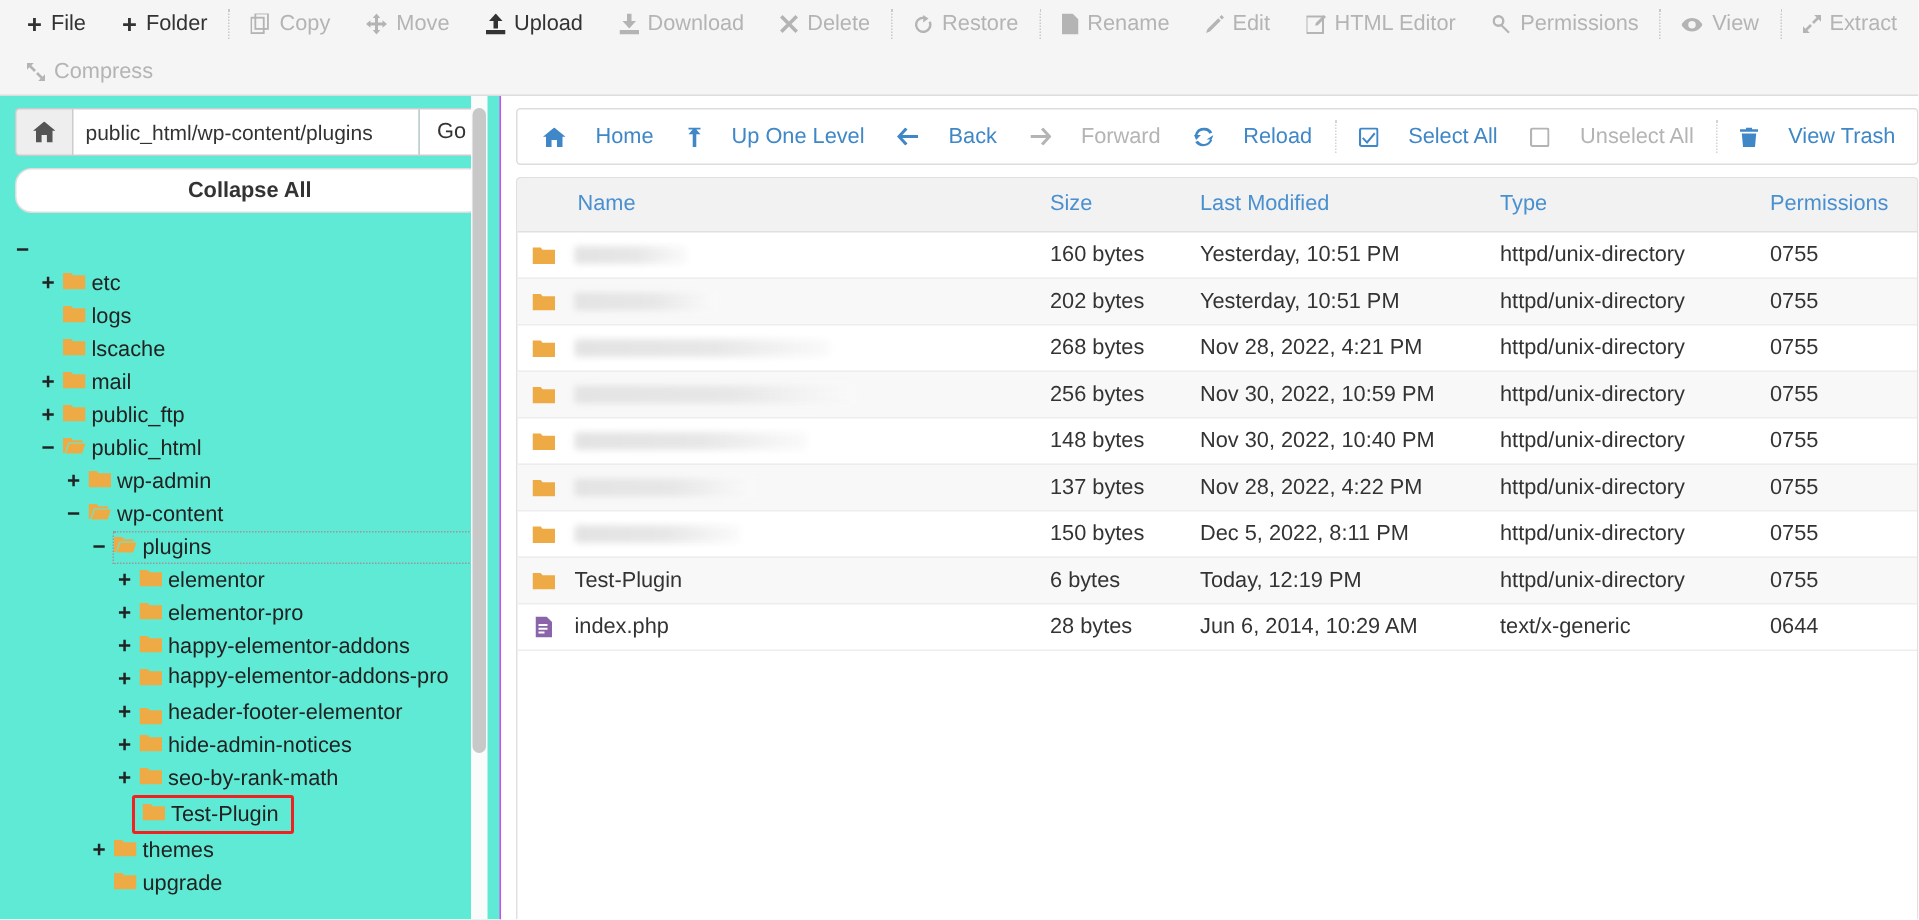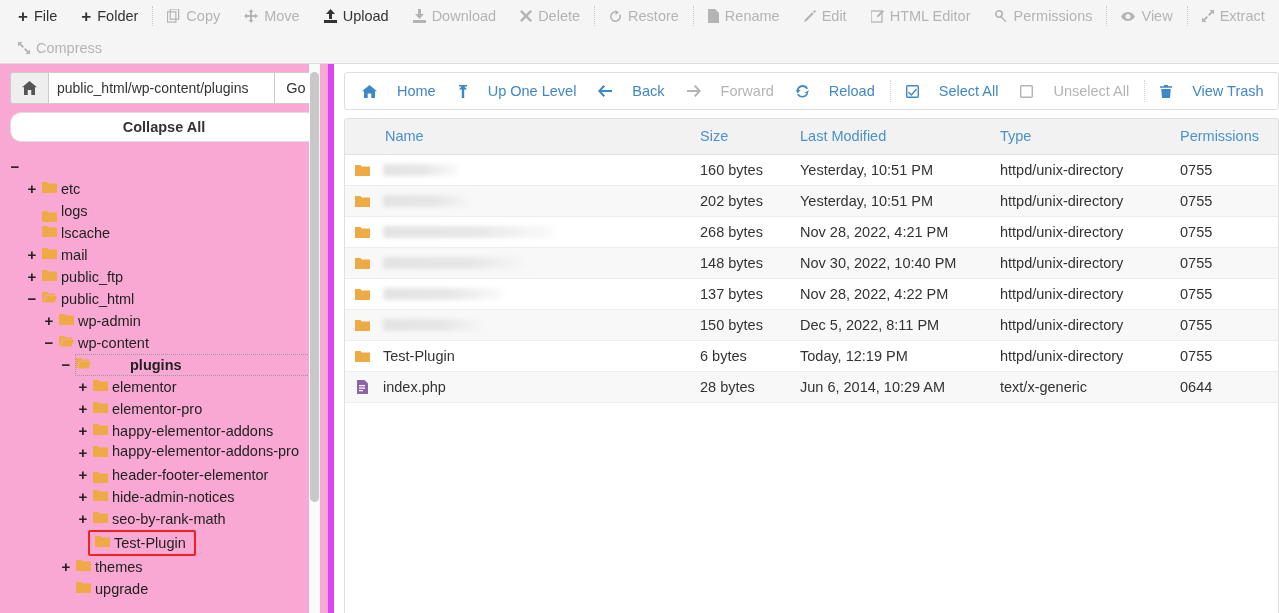--- a/index.html
+++ b/index.html
@@ -58,23 +58,23 @@
   .workspace {
     display: flex;
     height: 549px;
     background: #fff;
   }
 
   
   .sidebar {
     width: 334px;
     flex: 0 0 334px;
-    background: #f9a8d4;
+    background: #5eead4;
     position: relative;
-    border-right: 6px solid #d946ef;
+    border-right: 1px solid #d946ef;
     overflow: hidden;
   }
   .path-bar {
     display: flex;
     align-items: stretch;
     padding: 8px 10px 0 10px;
     height: 40px;
   }
   .path-home {
     width: 38px;
@@ -151,22 +151,21 @@
   .tnode .fold {
     flex: 0 0 20px;
     width: 20px;
     display: flex;
     align-items: center;
     justify-content: center;
     padding-top: 3px;
   }
   .tnode .lbl { padding-left: 2px; }
   .tnode.sel-dotted .lbl {
-    font-weight: bold;
-    margin-left: 35px;
+    font-weight: normal;
   }
   .sel-box {
     position: absolute;
     border: 1px dotted #999;
     left: 0; right: 0; top: 0; bottom: 0;
   }
 
   .wrapnode .lbl { white-space: normal; max-width: 190px; line-height: 19px; }
 
   .redbox {
@@ -433,21 +432,21 @@
             <span class="fold">
               <svg width="15" height="12" viewBox="0 0 15 12" fill="#eeab45">
                 <path d="M0 1h5.5l1.2 1.5H15V12H0z"></path>
               </svg>
             </span>
             <span class="lbl">etc</span>
           </span>
         </div>
         <div class="tnode" style="padding-left: 17px;">
           <span class="toggle"></span>
-          <span style="display: inline-flex; align-items: flex-end;">
+          <span style="display: inline-flex; align-items: flex-start;">
             <span class="fold">
               <svg width="15" height="12" viewBox="0 0 15 12" fill="#eeab45">
                 <path d="M0 1h5.5l1.2 1.5H15V12H0z"></path>
               </svg>
             </span>
             <span class="lbl">logs</span>
           </span>
         </div>
         <div class="tnode" style="padding-left: 17px;">
           <span class="toggle"></span>
@@ -776,20 +775,36 @@
                   <span style="display: flex; width: 18px; justify-content: center;">
                     <svg width="15" height="12" viewBox="0 0 15 12" fill="#eeab45">
                       <path d="M0 1h5.5l1.2 1.5H15V12H0z"></path>
                     </svg>
                   </span>
                   <span class="blurname" style="width: 170px;"></span>
                 </div>
               </td>
               <td class="c-size">268 bytes</td>
               <td class="c-mod">Nov 28, 2022, 4:21 PM</td>
+              <td class="c-type">httpd/unix-directory</td>
+              <td class="c-perm">0755</td>
+            </tr>
+            <tr>
+              <td class="c-name">
+                <div class="namecell">
+                  <span style="display: flex; width: 18px; justify-content: center;">
+                    <svg width="15" height="12" viewBox="0 0 15 12" fill="#eeab45">
+                      <path d="M0 1h5.5l1.2 1.5H15V12H0z"></path>
+                    </svg>
+                  </span>
+                  <span class="blurname" style="width: 188px;"></span>
+                </div>
+              </td>
+              <td class="c-size">256 bytes</td>
+              <td class="c-mod">Nov 30, 2022, 10:59 PM</td>
               <td class="c-type">httpd/unix-directory</td>
               <td class="c-perm">0755</td>
             </tr>
             <tr>
               <td class="c-name">
                 <div class="namecell">
                   <span style="display: flex; width: 18px; justify-content: center;">
                     <svg width="15" height="12" viewBox="0 0 15 12" fill="#eeab45">
                       <path d="M0 1h5.5l1.2 1.5H15V12H0z"></path>
                     </svg>

